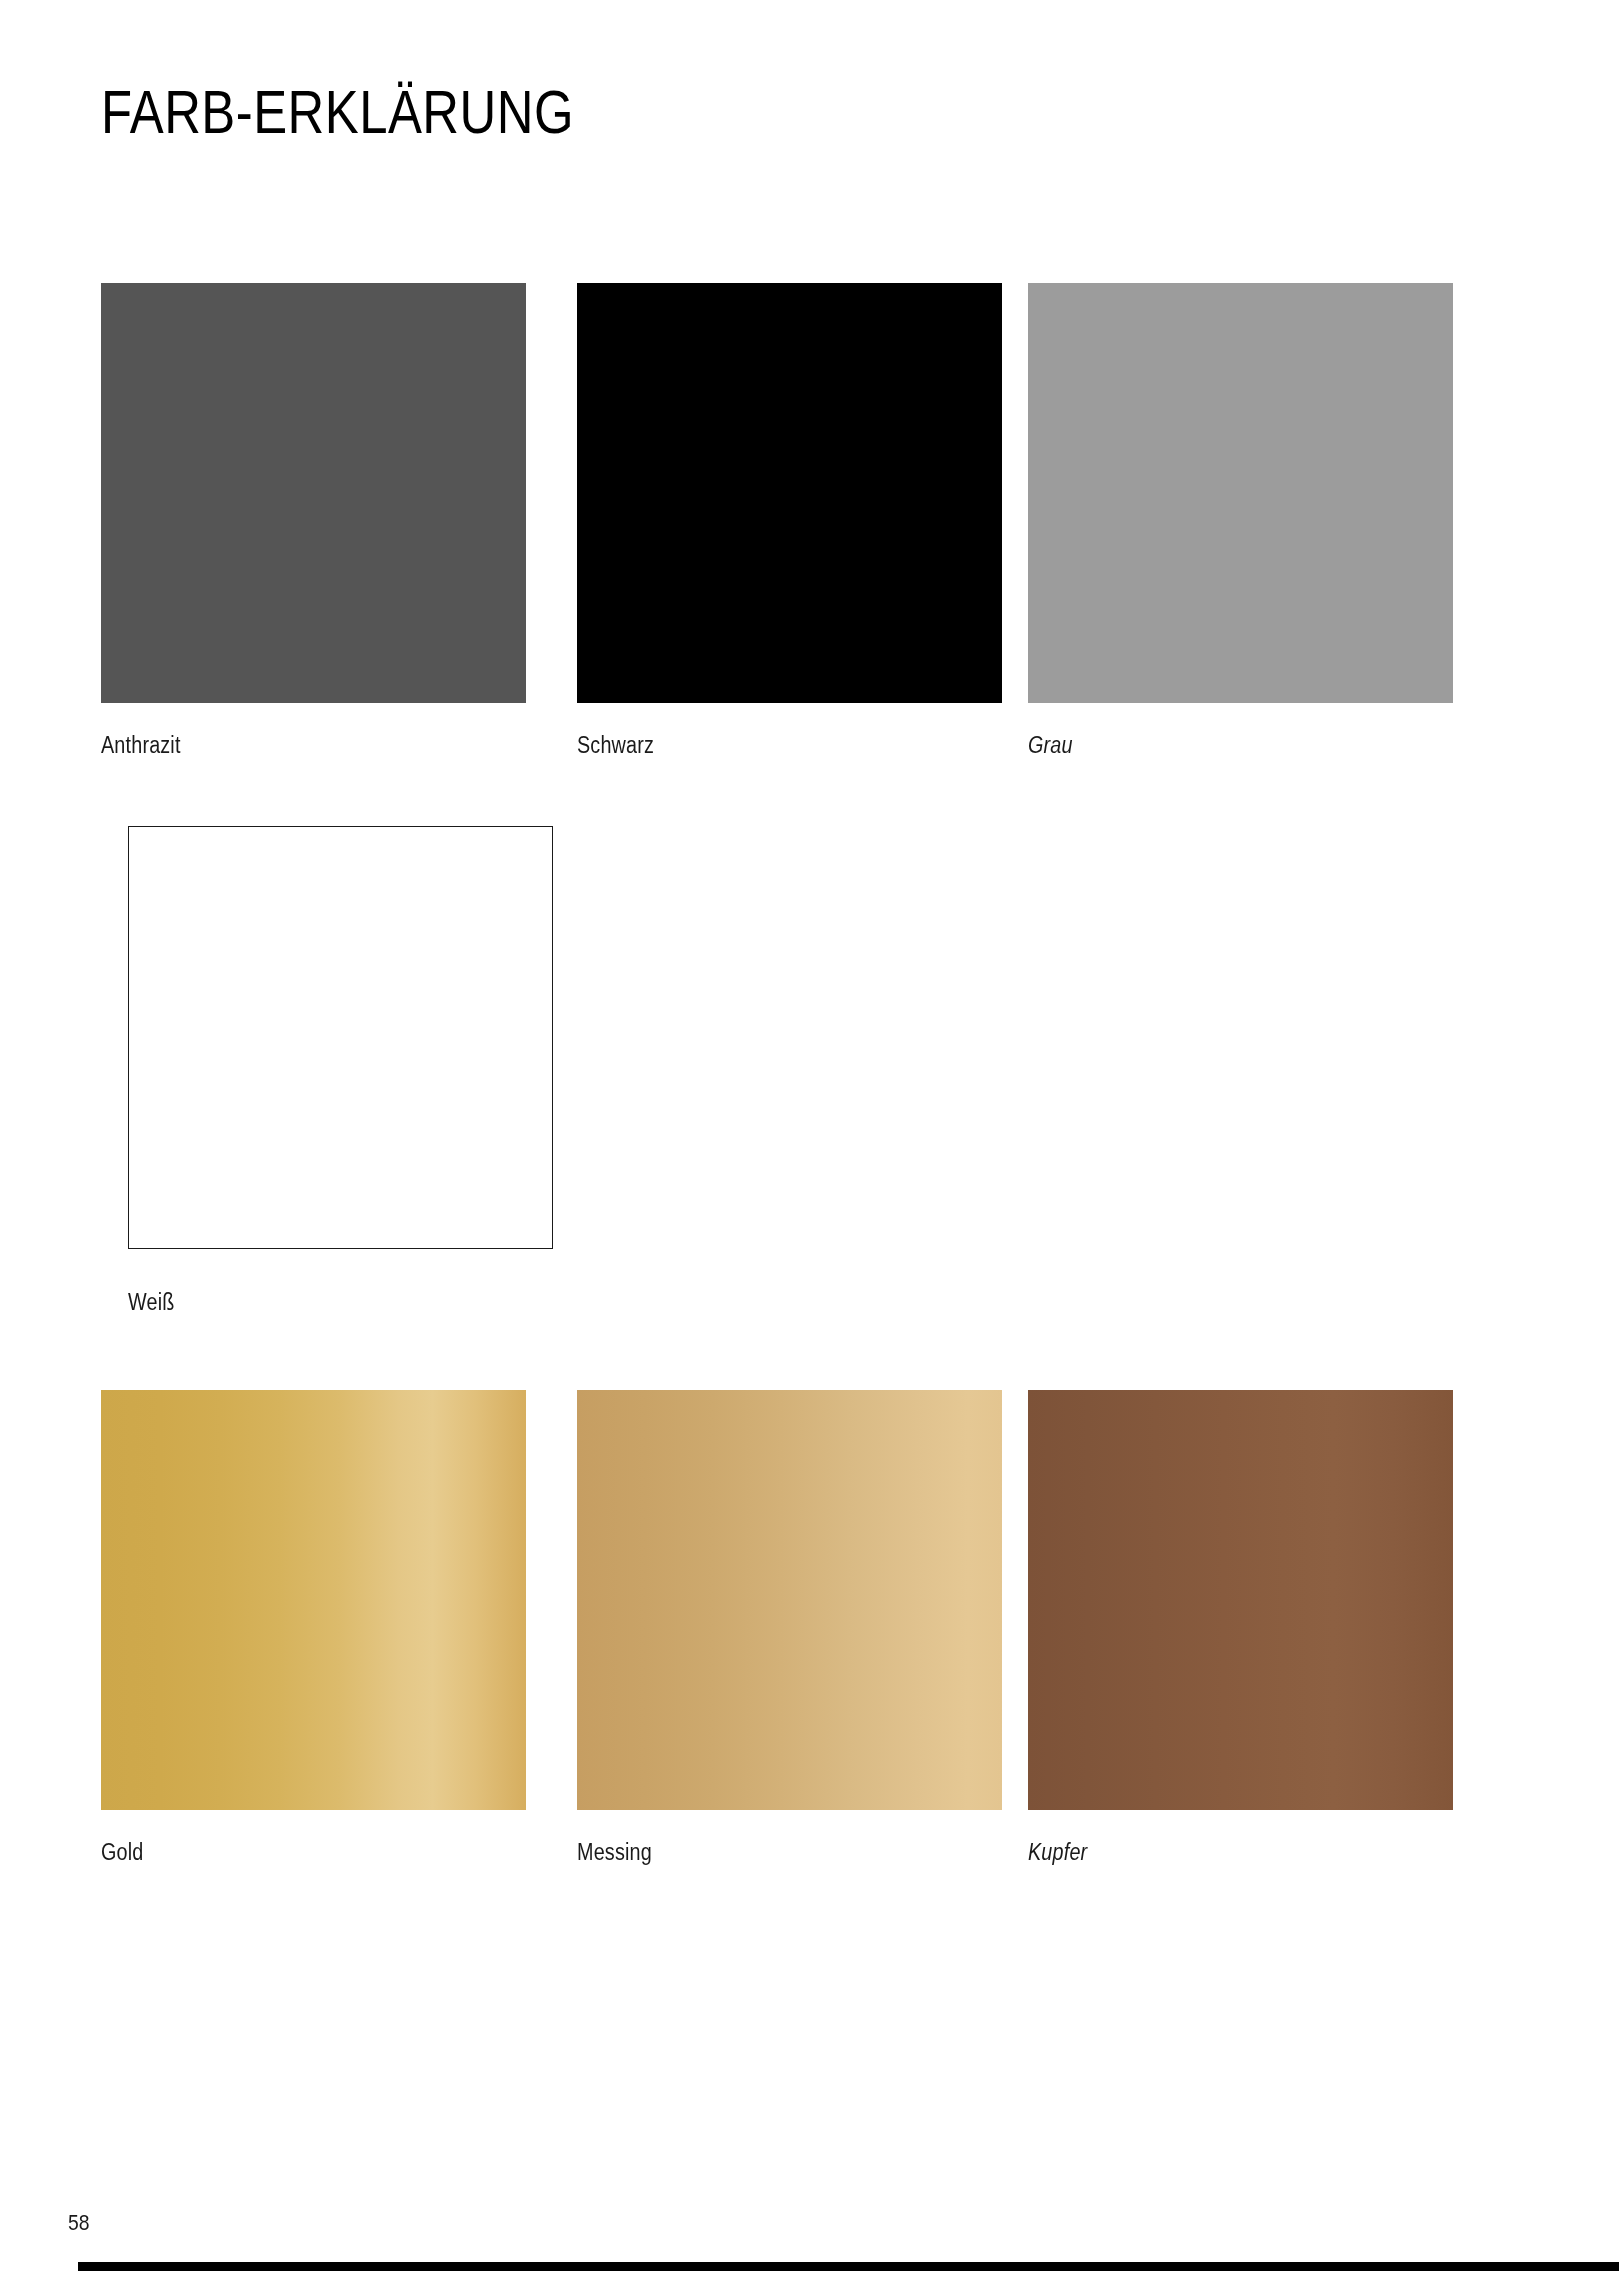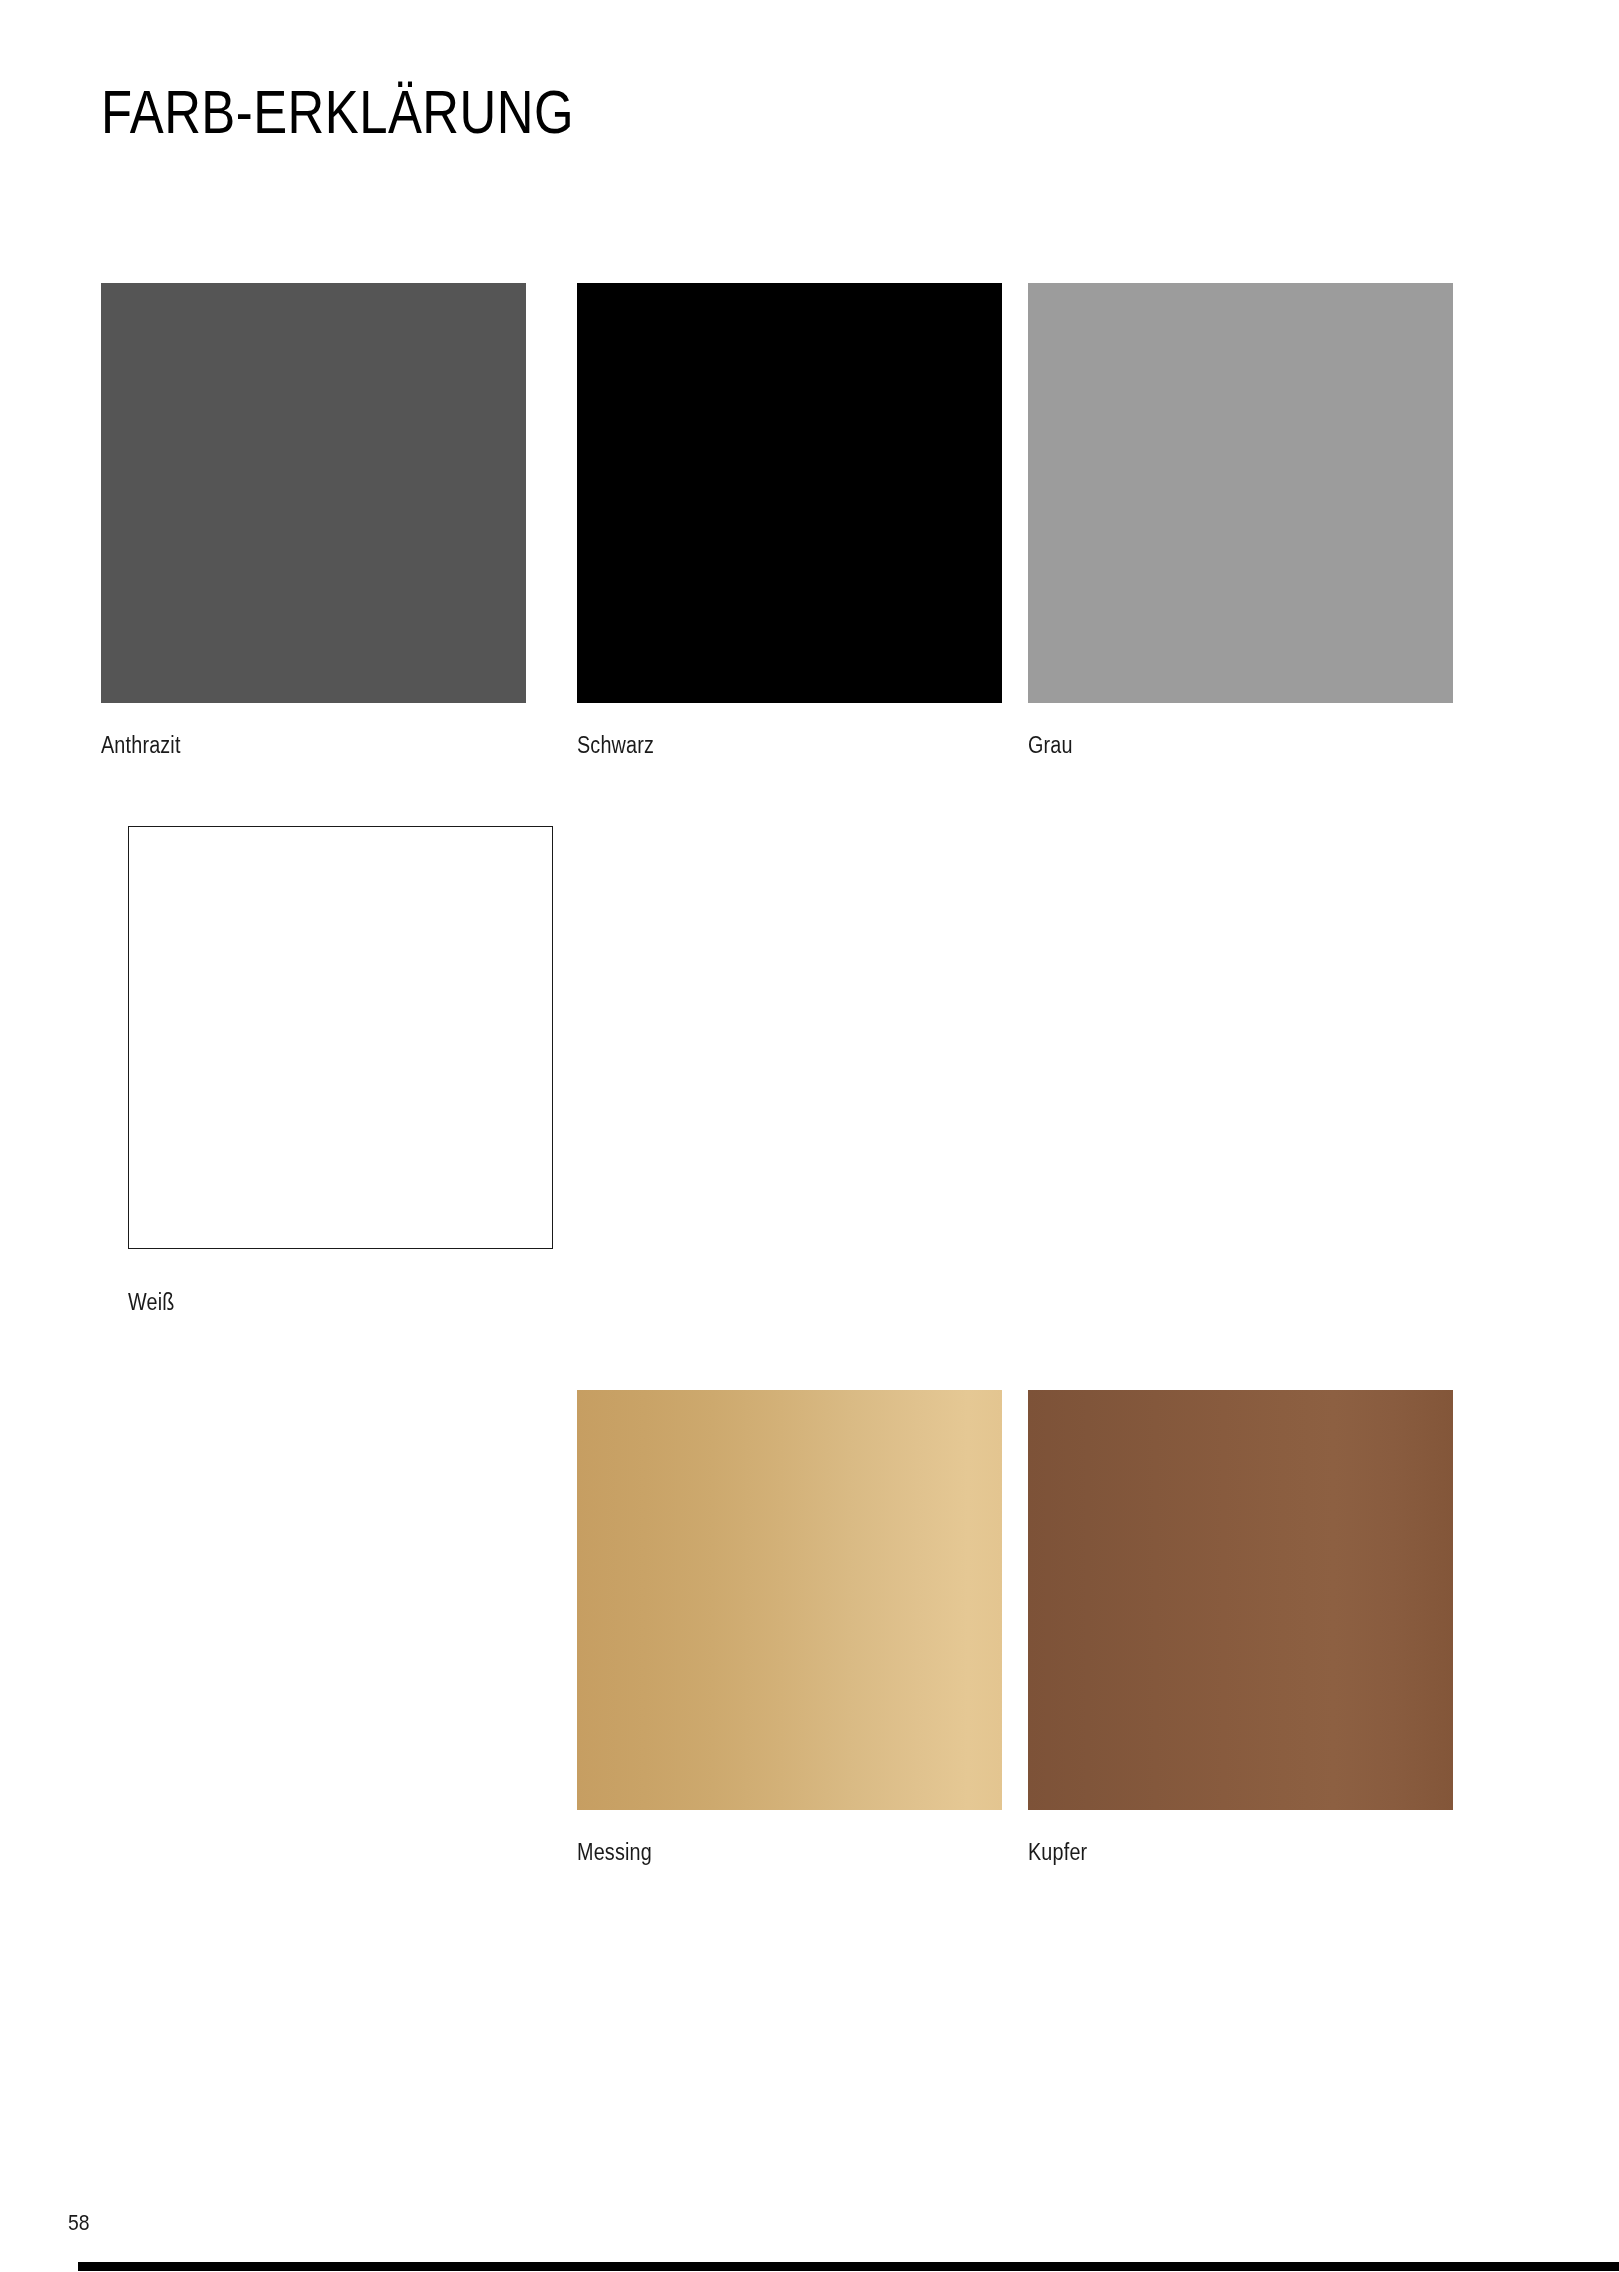--- a/index.html
+++ b/index.html
@@ -47,21 +47,21 @@
   .swatch-row.row-2 { height: 564px; margin-left: 27px; }
   .swatch-row.row-3 { height: 558px; }
 
   .swatch-cell {
     position: absolute;
     top: 0;
     width: 430px;
   }
   .swatch-cell.col-0 { left: 0px; }
   .swatch-cell.col-1 { left: 476px; }
-  .swatch-cell.col-2 { left: 927px; }
+  .swatch-cell.col-2 { left: 927px; font-style: italic; }
 
   .swatch-chip {
     width: 425px;
     display: block;
   }
   .row-1 .swatch-chip { height: 420px; }
   .row-2 .swatch-chip { height: 423px; }
   .row-3 .swatch-chip { height: 420px; }
 
   .swatch-chip.outlined {
@@ -136,20 +136,33 @@
       <div class="swatch-chip outlined"></div>
       <div class="swatch-label">Weiß</div>
     </div>
 
 
 
   </div>
 
   <div class="swatch-row row-3">
 
+    <div class="swatch-cell col-0">
+      <div class="swatch-chip" style="background:linear-gradient(to right,
+              #cda74a 0%,
+              #cfa94c 14%,
+              #d2ad52 28%,
+              #d6b35c 42%,
+              #dcbb6c 56%,
+              #e4c786 70%,
+              #e7cc8f 78%,
+              #e1c07b 88%,
+              #d6ae5f 100%);"></div>
+      <div class="swatch-label">Gold</div>
+    </div>
 
     <div class="swatch-cell col-1">
       <div class="swatch-chip" style="background:linear-gradient(to right,
               #c69e62 0%,
               #c9a367 16%,
               #cda96e 32%,
               #d3b178 48%,
               #d9ba84 64%,
               #e0c28e 80%,
               #e5c894 92%,

